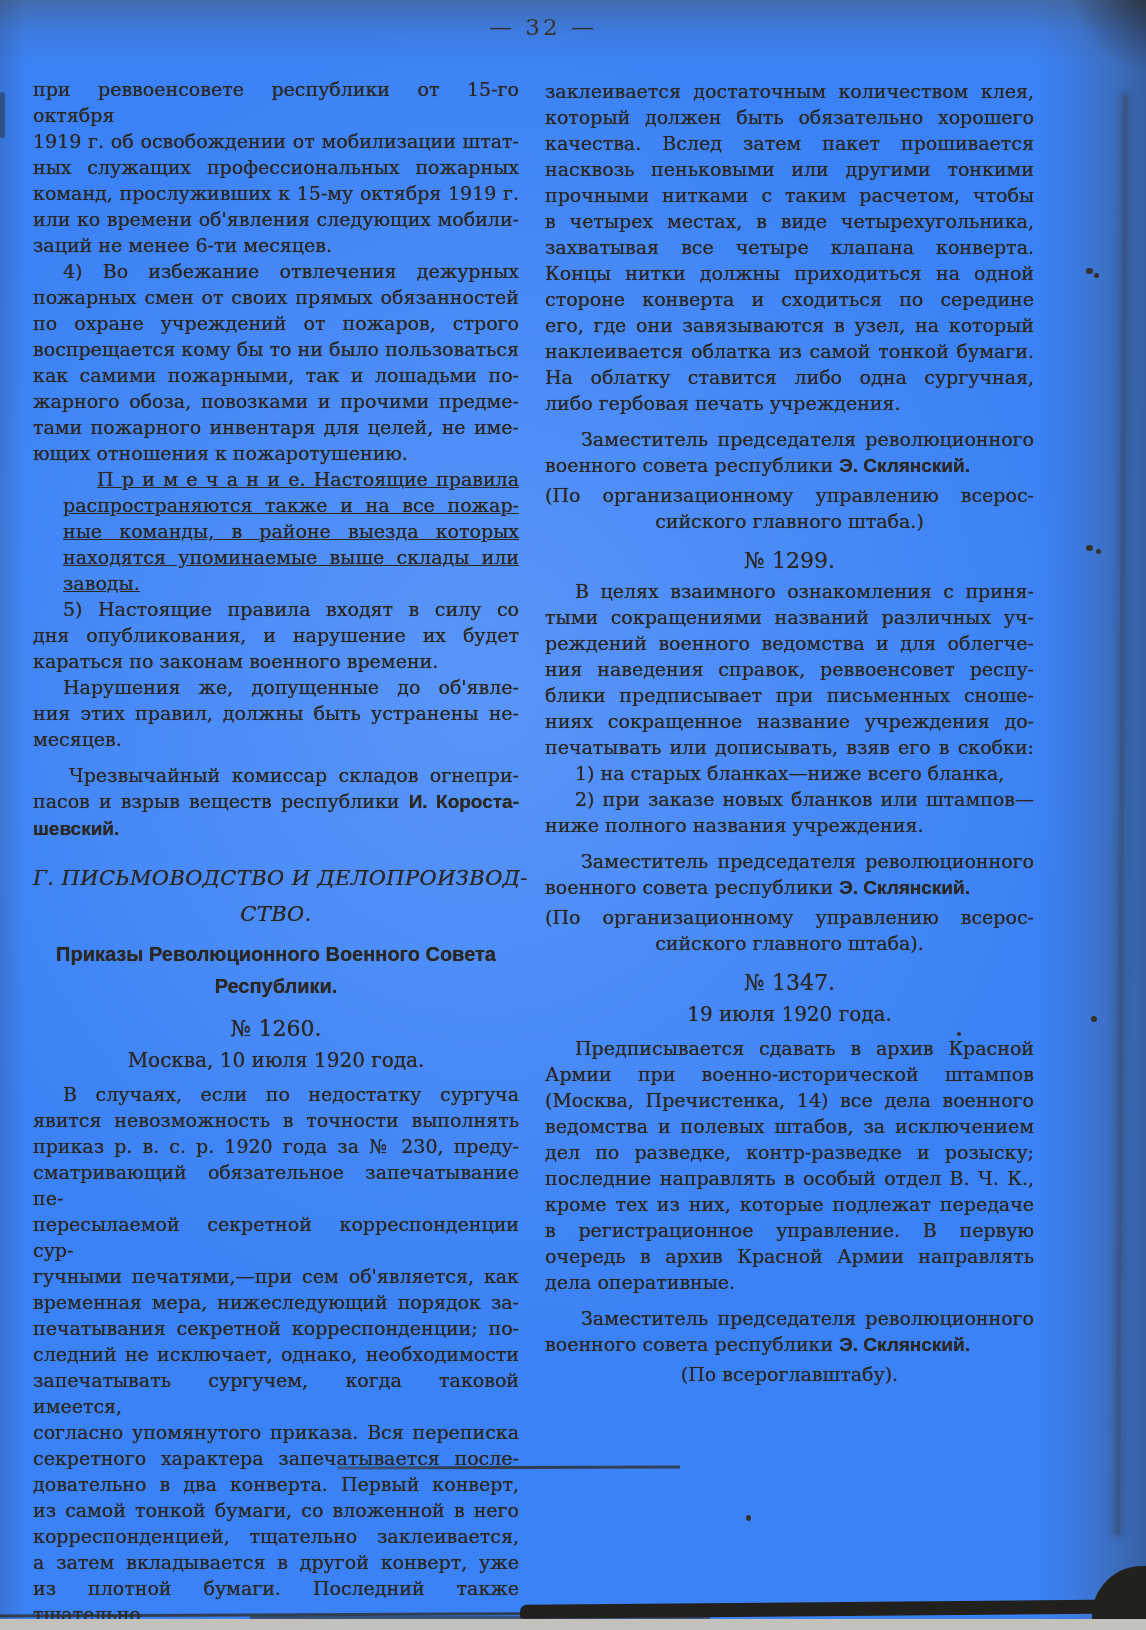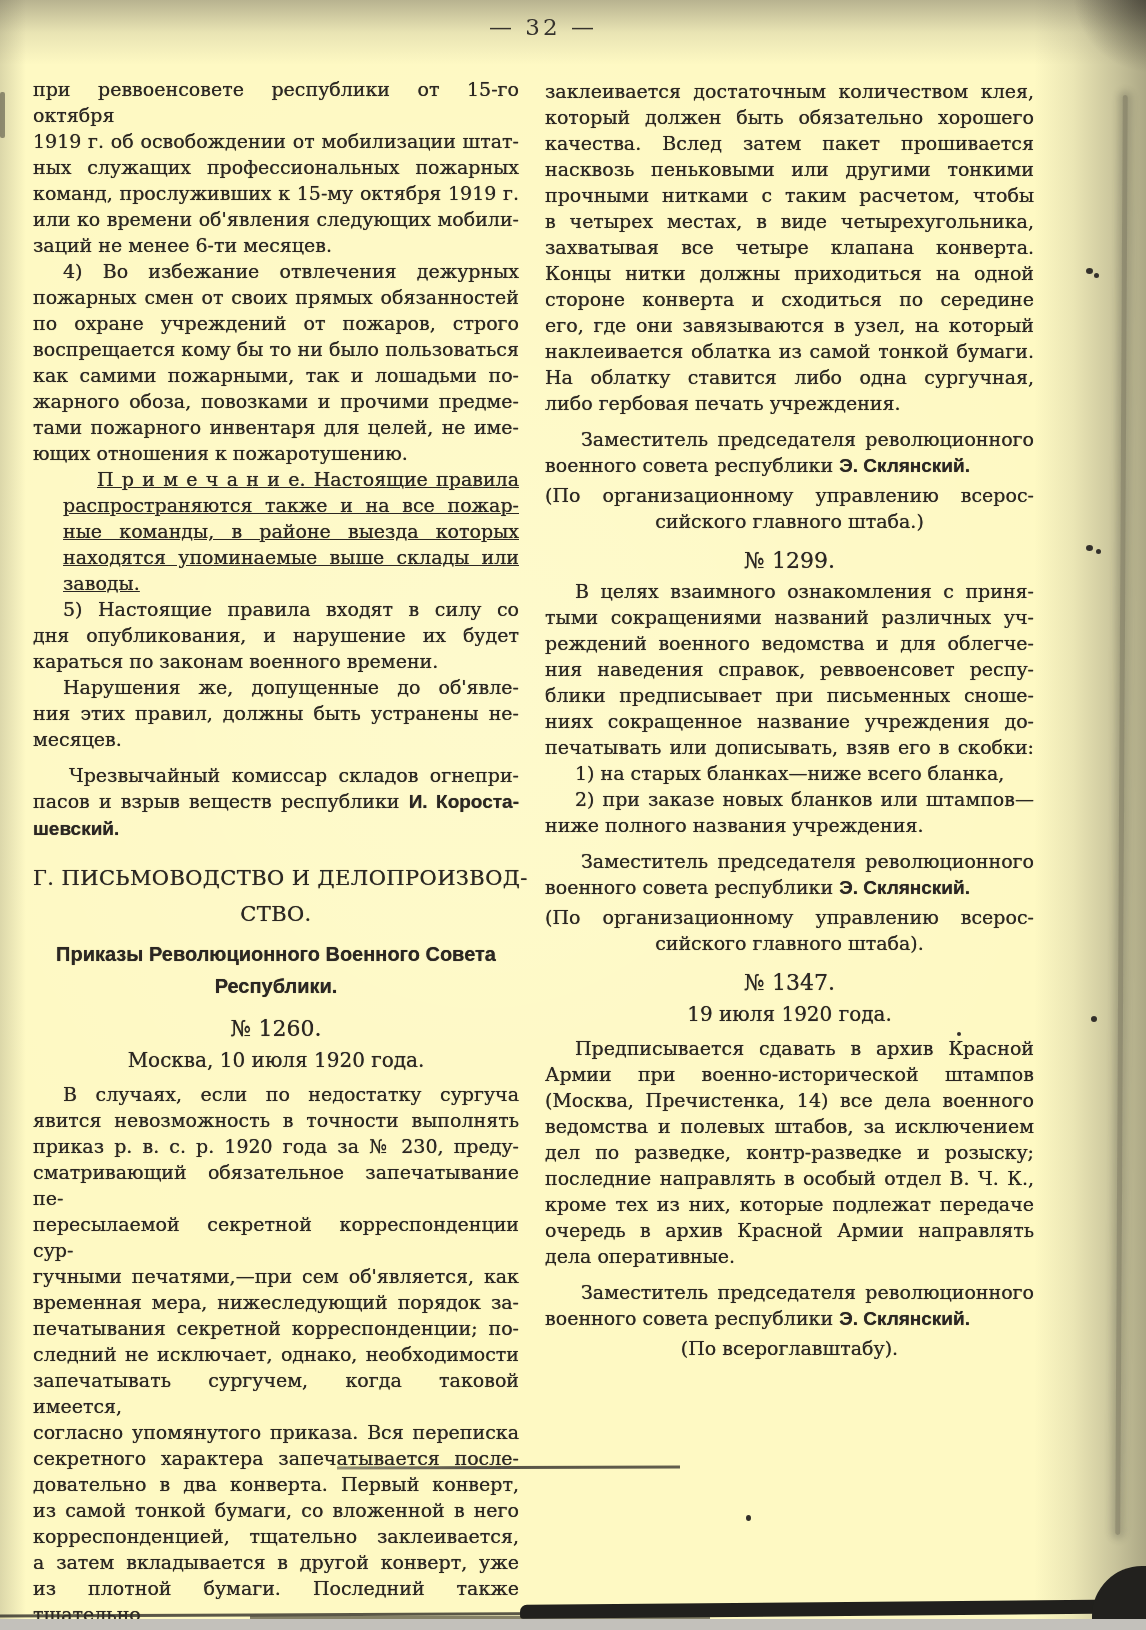--- a/index.html
+++ b/index.html
@@ -1,20 +1,20 @@
 <!DOCTYPE html>
 <html><head>
 <meta charset="utf-8">
 <style>
   html,body{margin:0;padding:0;background:#8a8882;}
   .page{
     position:relative;
     width:1146px;height:1630px;
     overflow:hidden;
-    background:#fef9c3;
+    background:#3b82f6;
     font-family:"DejaVu Serif", serif;
     color:#2b2722;
   }
   
   .paper-vignette{position:absolute;inset:0;pointer-events:none;
     background:radial-gradient(ellipse 70% 55% at 42% 42%, rgba(255,255,255,0.16), rgba(255,255,255,0) 75%);}
   .top-shade{position:absolute;left:0;top:0;width:100%;height:72px;pointer-events:none;
     background:linear-gradient(to bottom, rgba(78,74,67,0.40), rgba(78,74,67,0.12) 45%, rgba(78,74,67,0) 90%);}
   .left-shade{position:absolute;left:0;top:0;width:26px;height:100%;pointer-events:none;
     background:linear-gradient(to right, rgba(40,38,34,0.16), rgba(40,38,34,0));}
@@ -51,21 +51,21 @@
   .line.end-justify{text-align-last:justify;}
 
   .block{margin:0;}
   .note{padding-left:30px;text-decoration:underline;}
   .note .line.indent{text-indent:34px;}
   .sig{margin-top:10px;margin-bottom:2px;}
   .sig .line.indent{text-indent:36px;}
   .attrib{margin-top:3px;margin-bottom:2px;}
   .heading{margin-top:18px;}
   .heading .line{text-align:center;text-align-last:center;font-size:21px;line-height:36px;
-    letter-spacing:0.4px;white-space:nowrap;}
+    letter-spacing:0.4px;white-space:nowrap;font-style:italic;}
   .subheading{margin-top:6px;}
   .subheading .line{text-align:center;text-align-last:center;
     font-family:"Liberation Sans",sans-serif;font-weight:700;font-size:20px;line-height:32px;white-space:nowrap;}
   .number{margin-top:12px;margin-bottom:2px;}
   .number .line{text-align:center;text-align-last:center;font-size:22px;line-height:30px;}
   .date{margin-top:2px;margin-bottom:7px;}
   .date .line{text-align:center;text-align-last:center;font-size:20px;line-height:28px;}
 
   .bold-sans{font-family:"Liberation Sans",sans-serif;font-weight:700;font-size:19px;}
 
@@ -227,20 +227,21 @@
         <div class="line end-center">19 июля 1920 года.</div>
       </div>
       <div class="block para">
         <div class="line indent">Предписывается сдавать в архив Красной</div>
         <div class="line">Армии при военно-исторической штампов</div>
         <div class="line">(Москва, Пречистенка, 14) все дела военного</div>
         <div class="line">ведомства и полевых штабов, за исключением</div>
         <div class="line">дел по разведке, контр-разведке и розыску;</div>
         <div class="line">последние направлять в особый отдел В. Ч. К.,</div>
         <div class="line">кроме тех из них, которые подлежат передаче</div>
+        <div class="line">в регистрационное управление. В первую</div>
         <div class="line">очередь в архив Красной Армии направлять</div>
         <div class="line end-left">дела оперативные.</div>
       </div>
       <div class="block sig">
         <div class="line indent">Заместитель председателя революционного</div>
         <div class="line end-left"><span>военного совета республики </span><span class="bold-sans">Э. Склянский.</span></div>
       </div>
       <div class="block attrib">
         <div class="line end-center">(По всероглавштабу).</div>
       </div>

